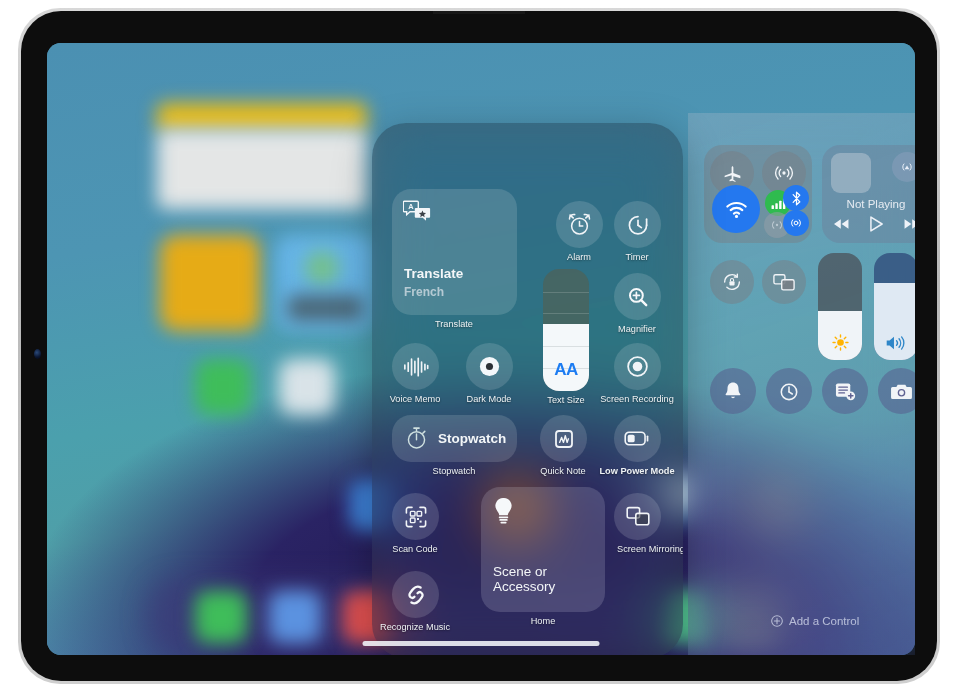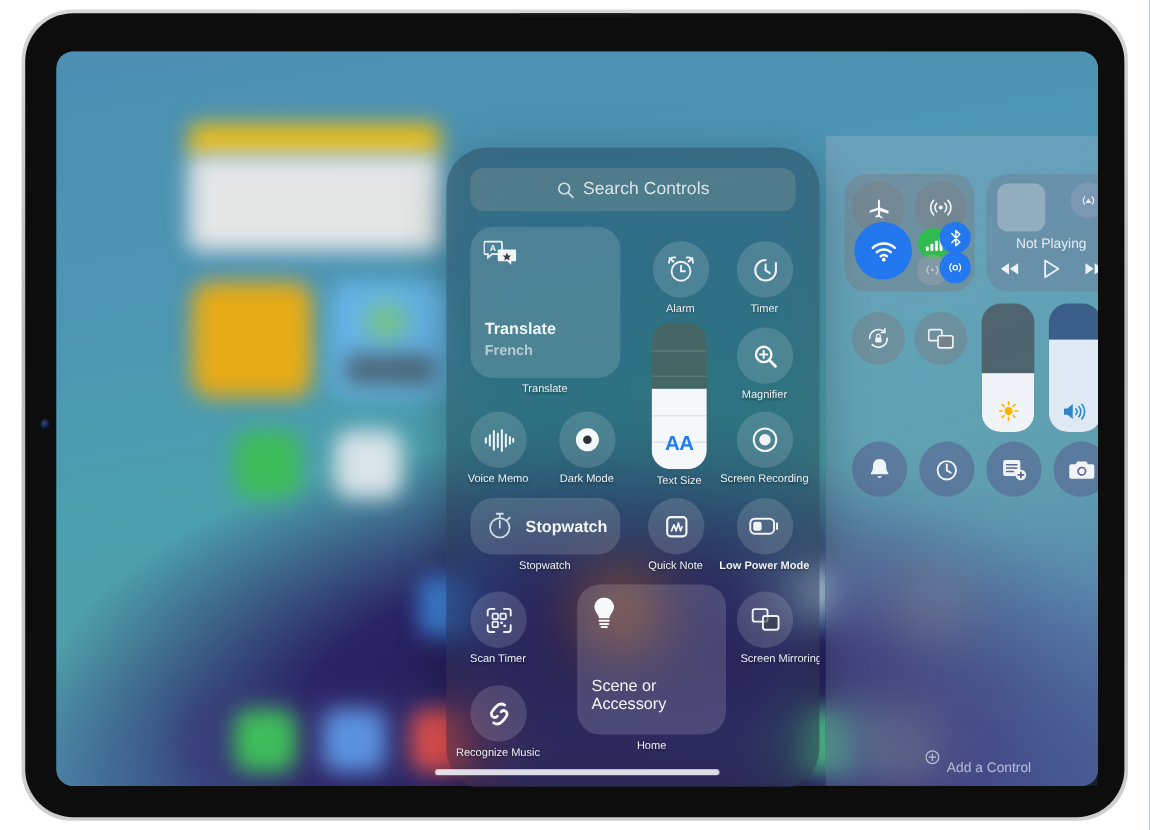--- a/index.html
+++ b/index.html
@@ -238,21 +238,20 @@
           display:flex; align-items:center; justify-content:center; }
 
   
   #add-control {
     position:absolute; left:724px; top:572px;
     display:flex; align-items:center; gap:6px;
   }
   #add-control .ac-label {
     color: rgba(225,230,245,0.72);
     font-size: 11.5px;
-    margin-top: 19px;
   }
 
   #home-indicator {
     position:absolute;
     left:50%; transform:translateX(-50%);
     bottom: 9px;
     width: 237px; height: 5px; border-radius: 3px;
     background: rgba(244,246,250,0.88);
   }
 
@@ -476,47 +475,40 @@
       <div id="add-control">
         <svg width="12" height="12" viewBox="0 0 14 14">
           <circle cx="7" cy="7" r="6.2" fill="none" stroke="rgba(225,230,245,0.72)" stroke-width="1.2"></circle>
           <path d="M7 3.9v6.2M3.9 7h6.2" stroke="rgba(225,230,245,0.72)" stroke-width="1.2" stroke-linecap="round"></path>
         </svg>
         <span class="ac-label">Add a Control</span>
       </div>
 
       <div id="controls-gallery">
 
-        <div id="search-bar">
-          <svg class="sicon" viewBox="0 0 16 16">
-            <circle cx="6.6" cy="6.6" r="4.8" fill="none" stroke="#eef2f6" stroke-width="1.5"></circle>
-            <path d="M10.3 10.3l4 4" stroke="#eef2f6" stroke-width="1.5" stroke-linecap="round"></path>
-          </svg>
-          <span class="sph">Search Controls</span>
-        </div>
 
         <div id="gallery-grid">
 
           <div class="tile" style="left:0;top:0;">
             <div class="wide-tile" style="width:125px;height:126px;">
               <div style="position:absolute;left:11px;top:11px;">
                 <svg width="28" height="24" viewBox="0 0 30 26">
                   <path d="M1.2 1.4h14.2c.6 0 1 .4 1 1v9.4c0 .6-.4 1-1 1H7.4l-3.6 3.2v-3.2H1.2c-.6 0-1-.4-1-1V2.4c0-.6.4-1 1-1z" fill="none" stroke="#f2f5f8" stroke-width="1.5"></path>
                   <text x="5.4" y="9.6" font-family="Liberation Sans, sans-serif" font-size="8" font-weight="700" fill="#f2f5f8">A</text>
                   <path d="M13.6 8.6h14.6c.6 0 1 .4 1 1v8.6c0 .6-.4 1-1 1h-3.4v3.2l-3.6-3.2h-7.6c-.6 0-1-.4-1-1V9.6c0-.6.4-1 1-1z" fill="#f2f5f8"></path>
                   <path d="M20.9 11.3l1.1 2.6 2.8.2-2.1 1.8.6 2.7-2.4-1.5-2.4 1.5.6-2.7-2.1-1.8 2.8-.2z" fill="#3c4148"></path>
                 </svg>
               </div>
               <div class="wt-title" style="left:12px;bottom:34px;">Translate</div>
               <div class="wt-sub" style="left:12px;bottom:16px;">French</div>
             </div>
             <div class="ctl-label" style="top:130px;left:62px;">Translate</div>
           </div>
 
-          <div class="tile" style="left:152px;top:12px;">
+          <div class="tile" style="left:164px;top:12px;">
             <div class="circle-ctl">
               <svg width="25" height="25" viewBox="0 0 26 26">
                 <circle cx="13" cy="14.6" r="8.2" fill="none" stroke="#f1f4f7" stroke-width="1.6"></circle>
                 <path d="M13 9.8v4.8h3.4" fill="none" stroke="#f1f4f7" stroke-width="1.6" stroke-linecap="round"></path>
                 <path d="M6.4 6.1L3.2 3.3M19.6 6.1l3.2-2.8" stroke="#f1f4f7" stroke-width="1.8" stroke-linecap="round"></path>
                 <path d="M2.6 7.2a4.4 4.4 0 015.4-4.5" fill="none" stroke="#f1f4f7" stroke-width="1.6" stroke-linecap="round"></path>
                 <path d="M23.4 7.2a4.4 4.4 0 00-5.4-4.5" fill="none" stroke="#f1f4f7" stroke-width="1.6" stroke-linecap="round"></path>
               </svg>
             </div>
             <div class="ctl-label" style="top:51px;left:23px;">Alarm</div>
@@ -634,21 +626,21 @@
                   <path d="M21.6 16v3.6a2 2 0 01-2 2H16"></path>
                   <path d="M8 21.6H4.4a2 2 0 01-2-2V16"></path>
                 </g>
                 <rect x="6.4" y="6.4" width="4.6" height="4.6" rx="0.8" fill="none" stroke="#f1f4f7" stroke-width="1.4"></rect>
                 <rect x="6.4" y="13" width="4.6" height="4.6" rx="0.8" fill="none" stroke="#f1f4f7" stroke-width="1.4"></rect>
                 <rect x="13" y="6.4" width="4.6" height="4.6" rx="0.8" fill="none" stroke="#f1f4f7" stroke-width="1.4"></rect>
                 <rect x="13" y="13" width="2" height="2" fill="#f1f4f7"></rect>
                 <rect x="15.6" y="15.6" width="2" height="2" fill="#f1f4f7"></rect>
               </svg>
             </div>
-            <div class="ctl-label" style="top:51px;left:23px;">Scan Timer</div>
+            <div class="ctl-label" style="top:51px;left:23px;">Scan Code</div>
           </div>
 
           <div class="tile" style="left:89px;top:298px;">
             <div class="wide-tile" style="width:124px;height:125px;background:rgba(225,228,240,0.175);">
               <div style="position:absolute;left:12px;top:10px;">
                 <svg width="21" height="28" viewBox="0 0 22 30">
                   <path d="M11 1.2A8.2 8.2 0 003.4 13.4c.8 1.5 1.7 2.6 2.3 3.8.4.8.6 1.6.7 2.4h9.2c.1-.8.3-1.6.7-2.4.6-1.2 1.5-2.3 2.3-3.8A8.2 8.2 0 0011 1.2z" fill="#f6f8fa"></path>
                   <g stroke="#f6f8fa" stroke-width="1.8" stroke-linecap="round">
                     <path d="M6.8 21.8h8.4M7.4 24.6h7.2M8.6 27.4h4.8"></path>
                   </g>

